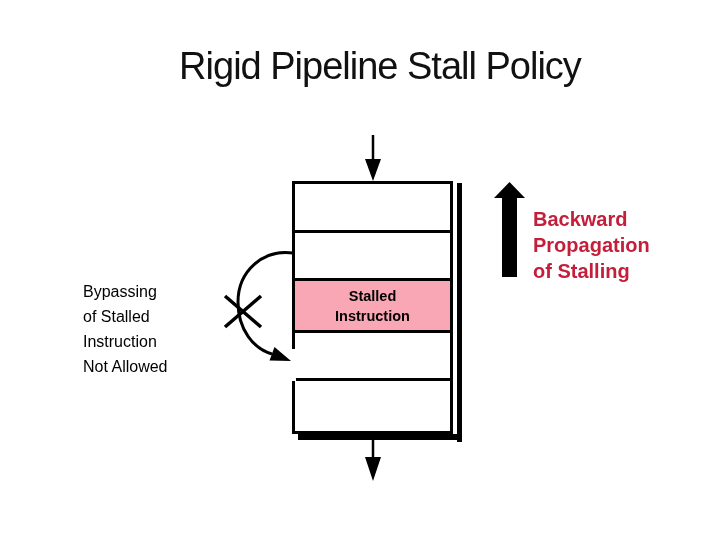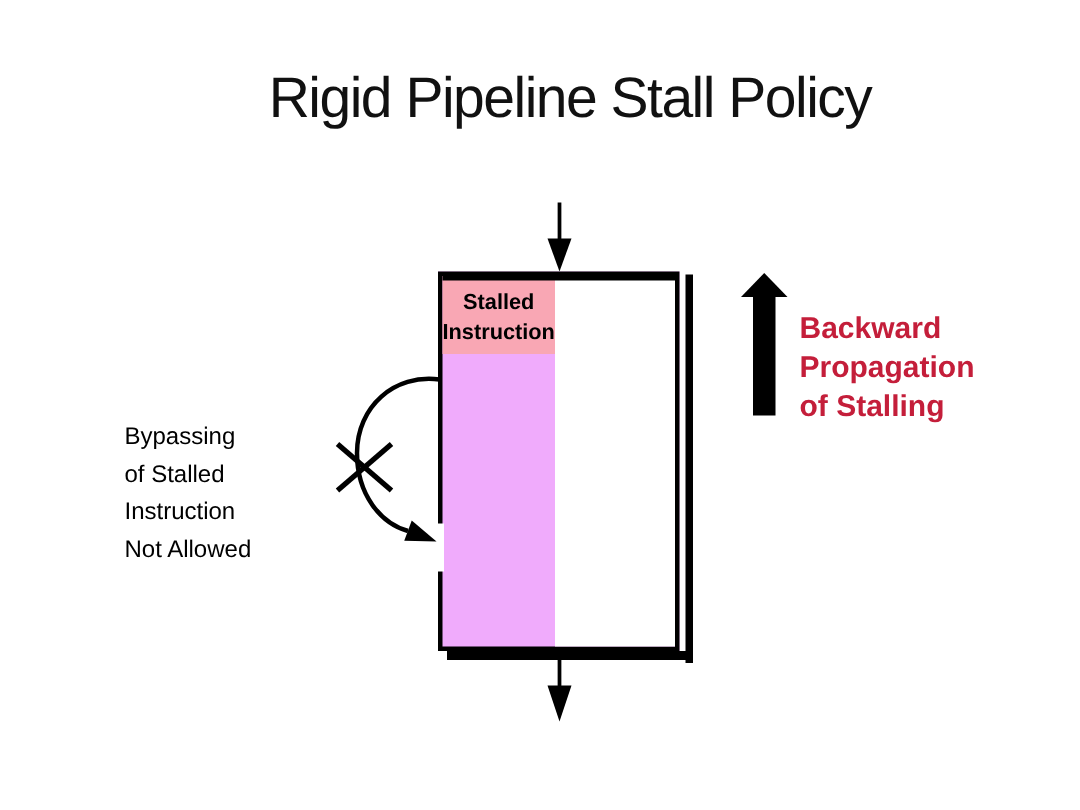--- a/index.html
+++ b/index.html
@@ -8,23 +8,23 @@
     font-family:"Liberation Sans", sans-serif;color:#000;margin-left:20px;
   }
   .title{
     position:absolute;left:0;top:44px;width:720px;text-align:center;
     font-size:38px;line-height:44px;letter-spacing:-1px;color:#111;
     font-weight:400;white-space:nowrap;
   }
   
   .pipeline-box{
     position:absolute;left:272px;top:181px;width:161px;height:253px;
-    box-sizing:border-box;background:#f0abfc;
+    box-sizing:border-box;background:#a21caf;
     border:3px solid #000;border-bottom-width:3px;
-    display:flex;
+    display:flex;flex-direction:column;
   }
   .cell{box-sizing:border-box;background:#fff;}
   .cell.c1{height:46px;}
   .cell.c2{height:48px;border-top:3px solid #000;}
   .cell.c3{height:52px;border-top:3px solid #000;background:var(--stalled-cell-pink,#f9a7b4);
            display:flex;align-items:center;justify-content:center;}
   .cell.c4{height:48px;border-top:3px solid #000;}
   .cell.c5{flex:1;border-top:3px solid #000;}
   .stalled-text{
     font-size:14.5px;font-weight:bold;line-height:20px;text-align:center;

